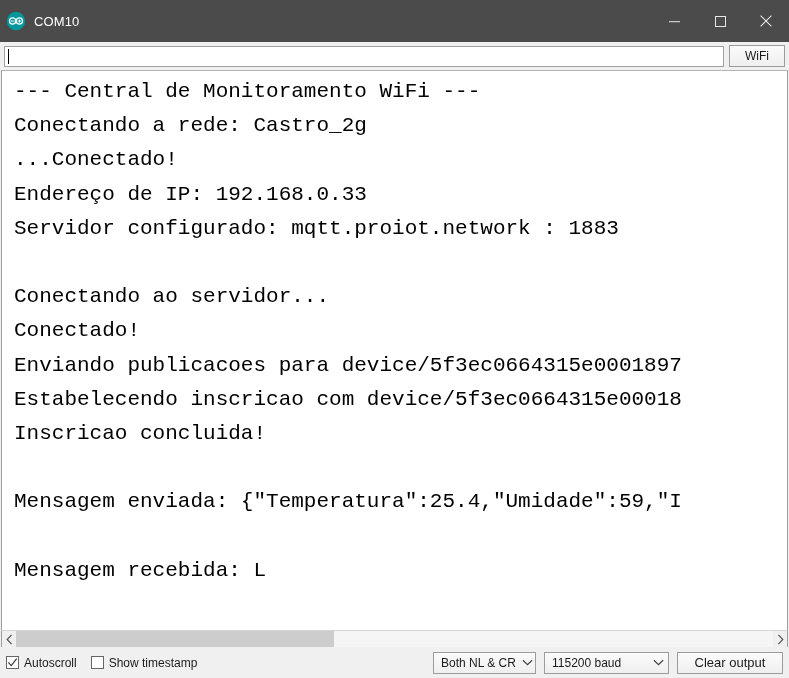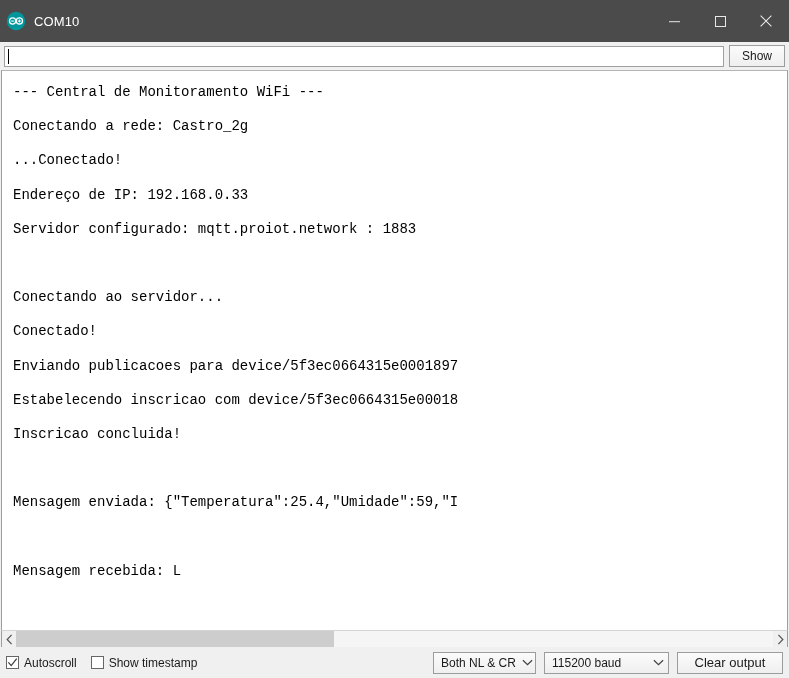--- a/index.html
+++ b/index.html
@@ -117,24 +117,24 @@
     border-right: 1px solid #9d9d9d;
     border-top: 1px solid #b5b5b5;
     margin: 0 1px;
     position: relative;
     overflow: hidden;
     box-sizing: border-box;
   }
   .console {
     position: absolute;
     top: 0;
-    left: 11px;
-    padding: 4px 0 0 0;
+    left: 0;
+    padding: 4px 0 0 12px;
     font-family: "Liberation Mono", "DejaVu Sans Mono", monospace;
-    font-size: 14px;
+    font-size: 21px;
     line-height: 34.2px;
     color: #000000;
     white-space: pre;
     letter-spacing: 0px;
   }
   .console .line {
     height: 34.2px;
     white-space: pre;
   }
 
@@ -287,21 +287,21 @@
           <path d="M0.6 0.6 L11.4 11.4 M11.4 0.6 L0.6 11.4" stroke="#e8e8e8" stroke-width="1.05" fill="none"></path>
         </svg>
       </div>
     </div>
   </div>
 
   <div class="sendrow">
     <div class="send-input" title="">
       <span class="caret"></span>
     </div>
-    <div class="send-btn">Show</div>
+    <div class="send-btn">WiFi</div>
   </div>
 
   <div class="console-wrap">
     <div class="console" id="console"><div class="line">--- Central de Monitoramento WiFi ---</div><div class="line">Conectando a rede: Castro_2g</div><div class="line">...Conectado!</div><div class="line">Endereço de IP: 192.168.0.33</div><div class="line">Servidor configurado: mqtt.proiot.network : 1883</div><div class="line">&nbsp;</div><div class="line">Conectando ao servidor...</div><div class="line">Conectado!</div><div class="line">Enviando publicacoes para device/5f3ec0664315e0001897</div><div class="line">Estabelecendo inscricao com device/5f3ec0664315e00018</div><div class="line">Inscricao concluida!</div><div class="line">&nbsp;</div><div class="line">Mensagem enviada: {"Temperatura":25.4,"Umidade":59,"I</div><div class="line">&nbsp;</div><div class="line">Mensagem recebida: L</div></div>
   </div>
 
   <div class="hscroll">
     <div class="hs-arrow">
       <svg width="7" height="11" viewBox="0 0 7 11" aria-hidden="true">
         <path d="M5.6 0.9 L1.2 5.5 L5.6 10.1" stroke="#5a5a5a" stroke-width="1.3" fill="none"></path>

